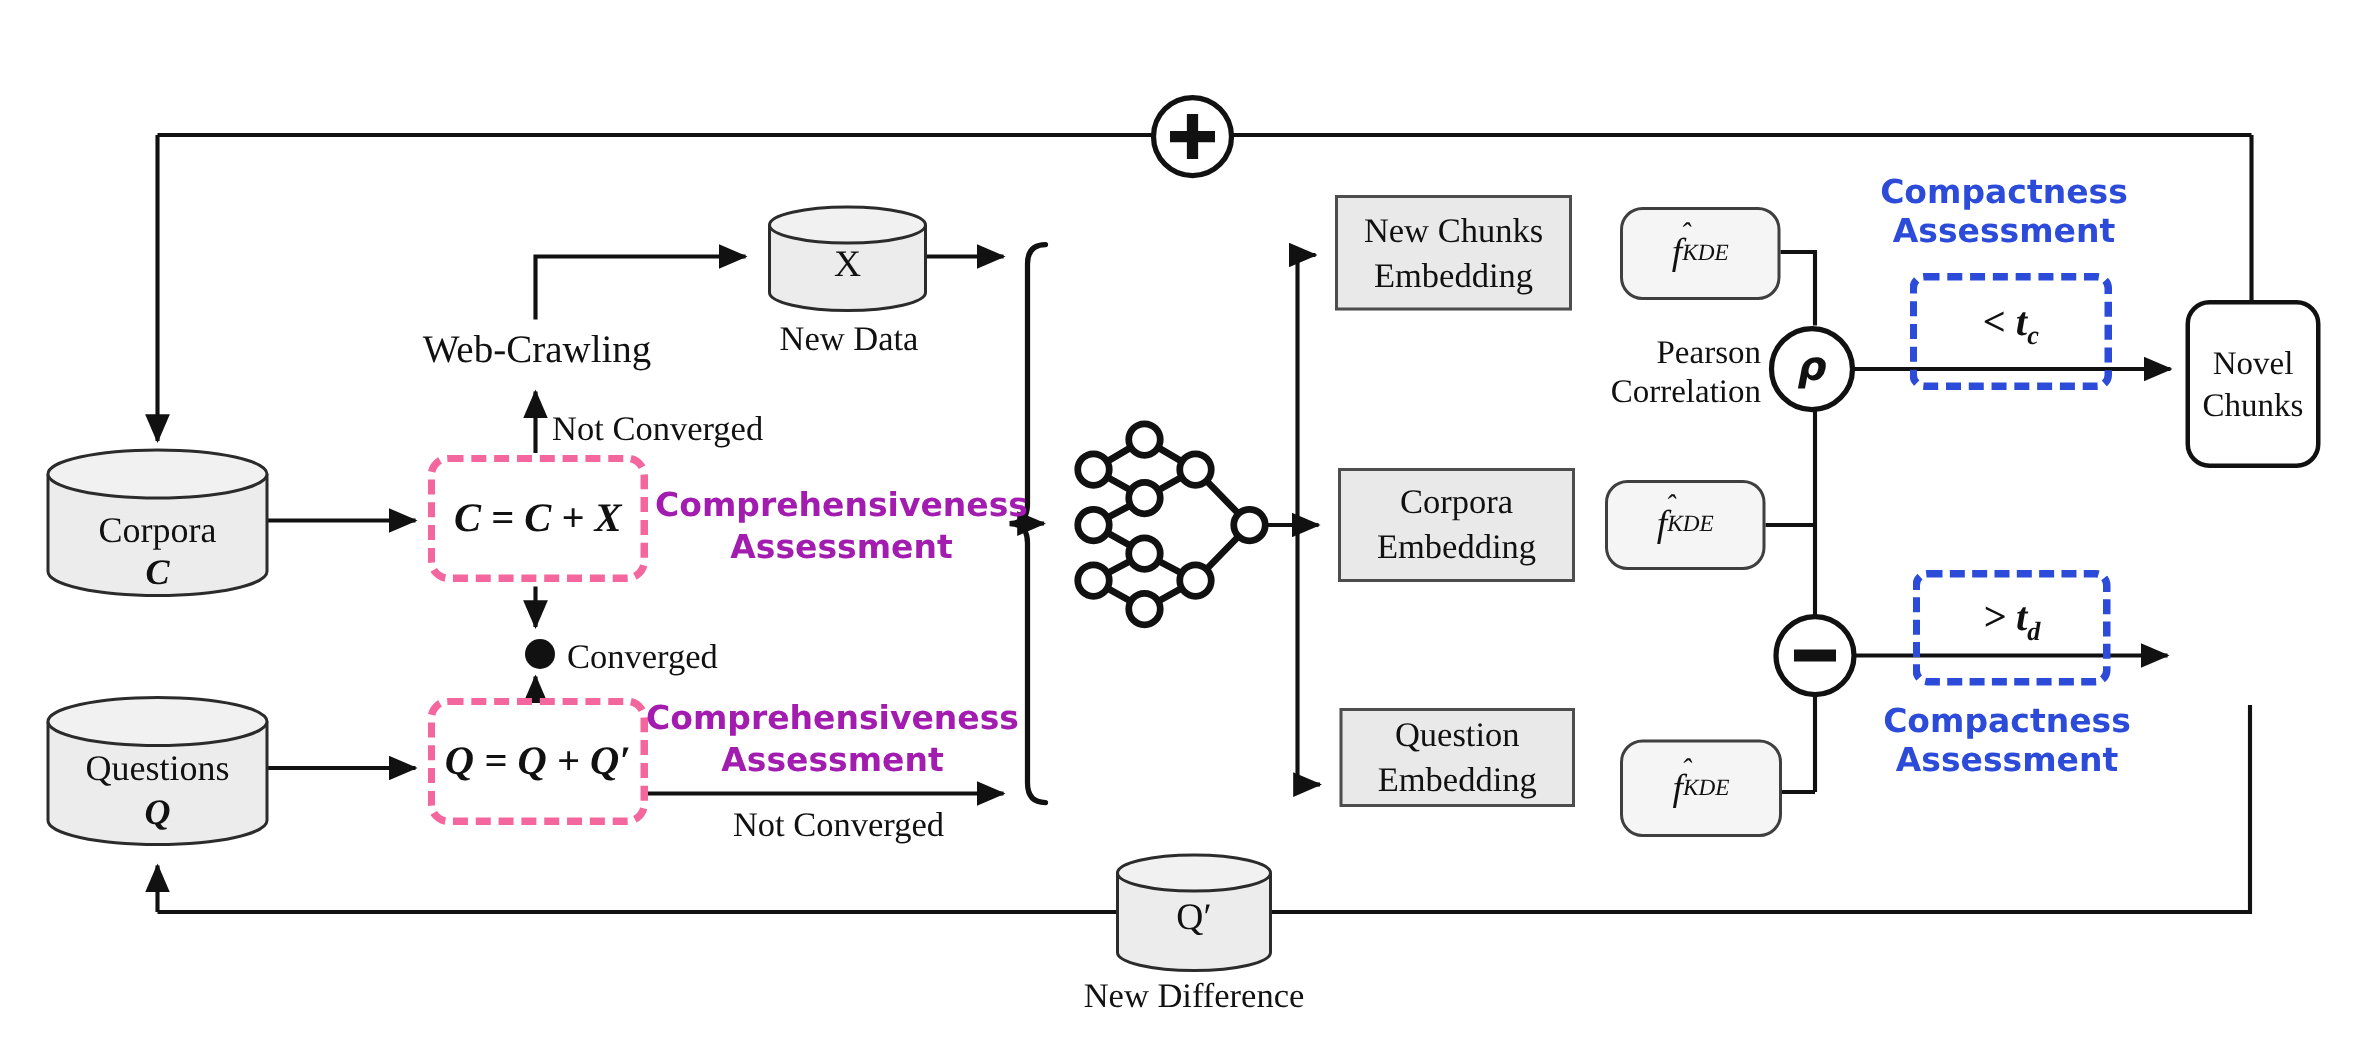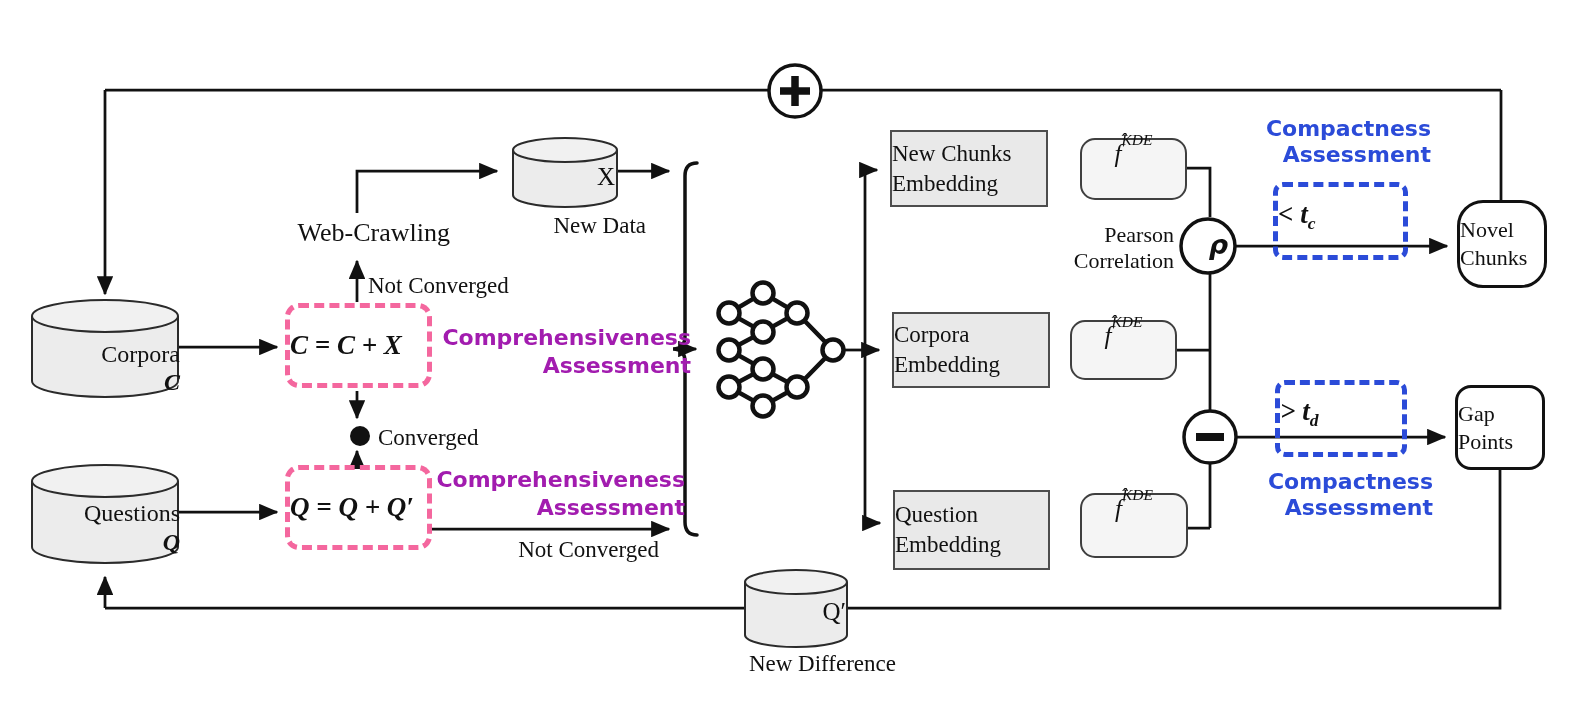--- a/index.html
+++ b/index.html
@@ -1,29 +1,29 @@
 <!DOCTYPE html>
 <html><head>
 <meta charset="utf-8">
 <style>
   html,body{margin:0;padding:0;background:#fff;}
   .stage{position:relative;width:1586px;height:702px;background:#ffffff;overflow:hidden;
          font-family:"Liberation Serif",serif;color:#111;}
   .stage svg{position:absolute;left:0;top:0;}
-  .lbl{position:absolute;text-align:right;line-height:1.18;color:#111;
+  .lbl{position:absolute;text-align:center;line-height:1.18;color:#111;
        font-family:"Liberation Serif",serif;white-space:nowrap;}
   .left{text-align:left;}
   .right{text-align:right;}
   .bi{font-weight:bold;font-style:italic;}
   .pinktxt{font-family:"DejaVu Sans",sans-serif;font-weight:bold;color:#a21caf;
            font-size:22px;line-height:28px;white-space:normal;}
   .bluetxt{font-family:"DejaVu Sans",sans-serif;font-weight:bold;color:#2B4BD8;
            font-size:22px;line-height:26px;white-space:normal;}
   .box{position:absolute;box-sizing:border-box;display:flex;flex-direction:column;
-       align-items:flex-start;justify-content:center;text-align:center;}
+       align-items:center;justify-content:center;text-align:center;}
   .embed{background:#e9e9e9;border:2px solid #4d4d4d;font-size:23px;line-height:30px;}
   .kde{background:#f5f5f5;border:2px solid #3f3f3f;border-radius:15px;
        font-size:25px;font-style:italic;flex-direction:row;}
   .kde .fh{position:relative;display:inline-block;}
   .kde .hat{position:absolute;left:0.28em;top:-0.50em;font-size:0.8em;}
   .kde sub{font-size:0.62em;line-height:0;}
   .pinkbox{border:5px dashed #F4679E;border-radius:14px;}
   .bluebox{border:5px dashed #2B4BD8;border-radius:10px;}
   .eq{font-weight:bold;font-style:italic;font-size:27px;}
   .thresh{font-weight:bold;font-style:italic;font-size:27px;}
@@ -161,21 +161,21 @@
 
 
   <div class="box embed" style="left:890px;top:130px;width:158px;height:77px;">
     <div>New Chunks</div>
     <div>Embedding</div>
   </div>
   <div class="box embed" style="left:892px;top:312px;width:158px;height:76px;">
     <div>Corpora</div>
     <div>Embedding</div>
   </div>
-  <div class="box embed" style="left:893px;top:490px;width:157px;height:80px;">
+  <div class="box embed" style="left:893px;top:472px;width:157px;height:66px;">
     <div>Question</div>
     <div>Embedding</div>
   </div>
 
   <div class="box kde" style="left:1080px;top:138px;width:107px;height:62px;">
     <span class="fh"><span class="hat">ˆ</span><span>f</span></span>
       <sub>KDE</sub>
   </div>
   <div class="box kde" style="left:1070px;top:320px;width:107px;height:60px;">
     <span class="fh"><span class="hat">ˆ</span><span>f</span></span>
@@ -201,25 +201,21 @@
     <div>Assessment</div>
   </div>
 
   <div class="box bluebox" style="left:1275px;top:380px;width:132px;height:77px;padding-bottom:10px;">
     <span class="thresh"><span>&gt; t</span><sub>d</sub></span>
   </div>
   <div class="box bluebox" style="left:1273px;top:182px;width:135px;height:78px;padding-bottom:8px;">
     <span class="thresh"><span>&lt; t</span><sub>c</sub></span>
   </div>
 
-  <div class="box outbox" style="left:1457px;top:200px;width:90px;height:88px;border-radius:26px;">
+  <div class="box outbox" style="left:1457px;top:200px;width:90px;height:112px;">
     <div>Novel</div>
     <div>Chunks</div>
   </div>
-  <div class="box outbox" style="left:1455px;top:385px;width:90px;height:85px;">
-    <div>Gap</div>
-    <div>Points</div>
-  </div>
 
   <div class="lbl" style="left:746px;top:597px;width:100px;font-size:25px;">Q′</div>
   <div class="lbl" style="left:696px;top:650px;width:200px;font-size:23px;">New Difference</div>
 
 </div>
 
 </body></html>

